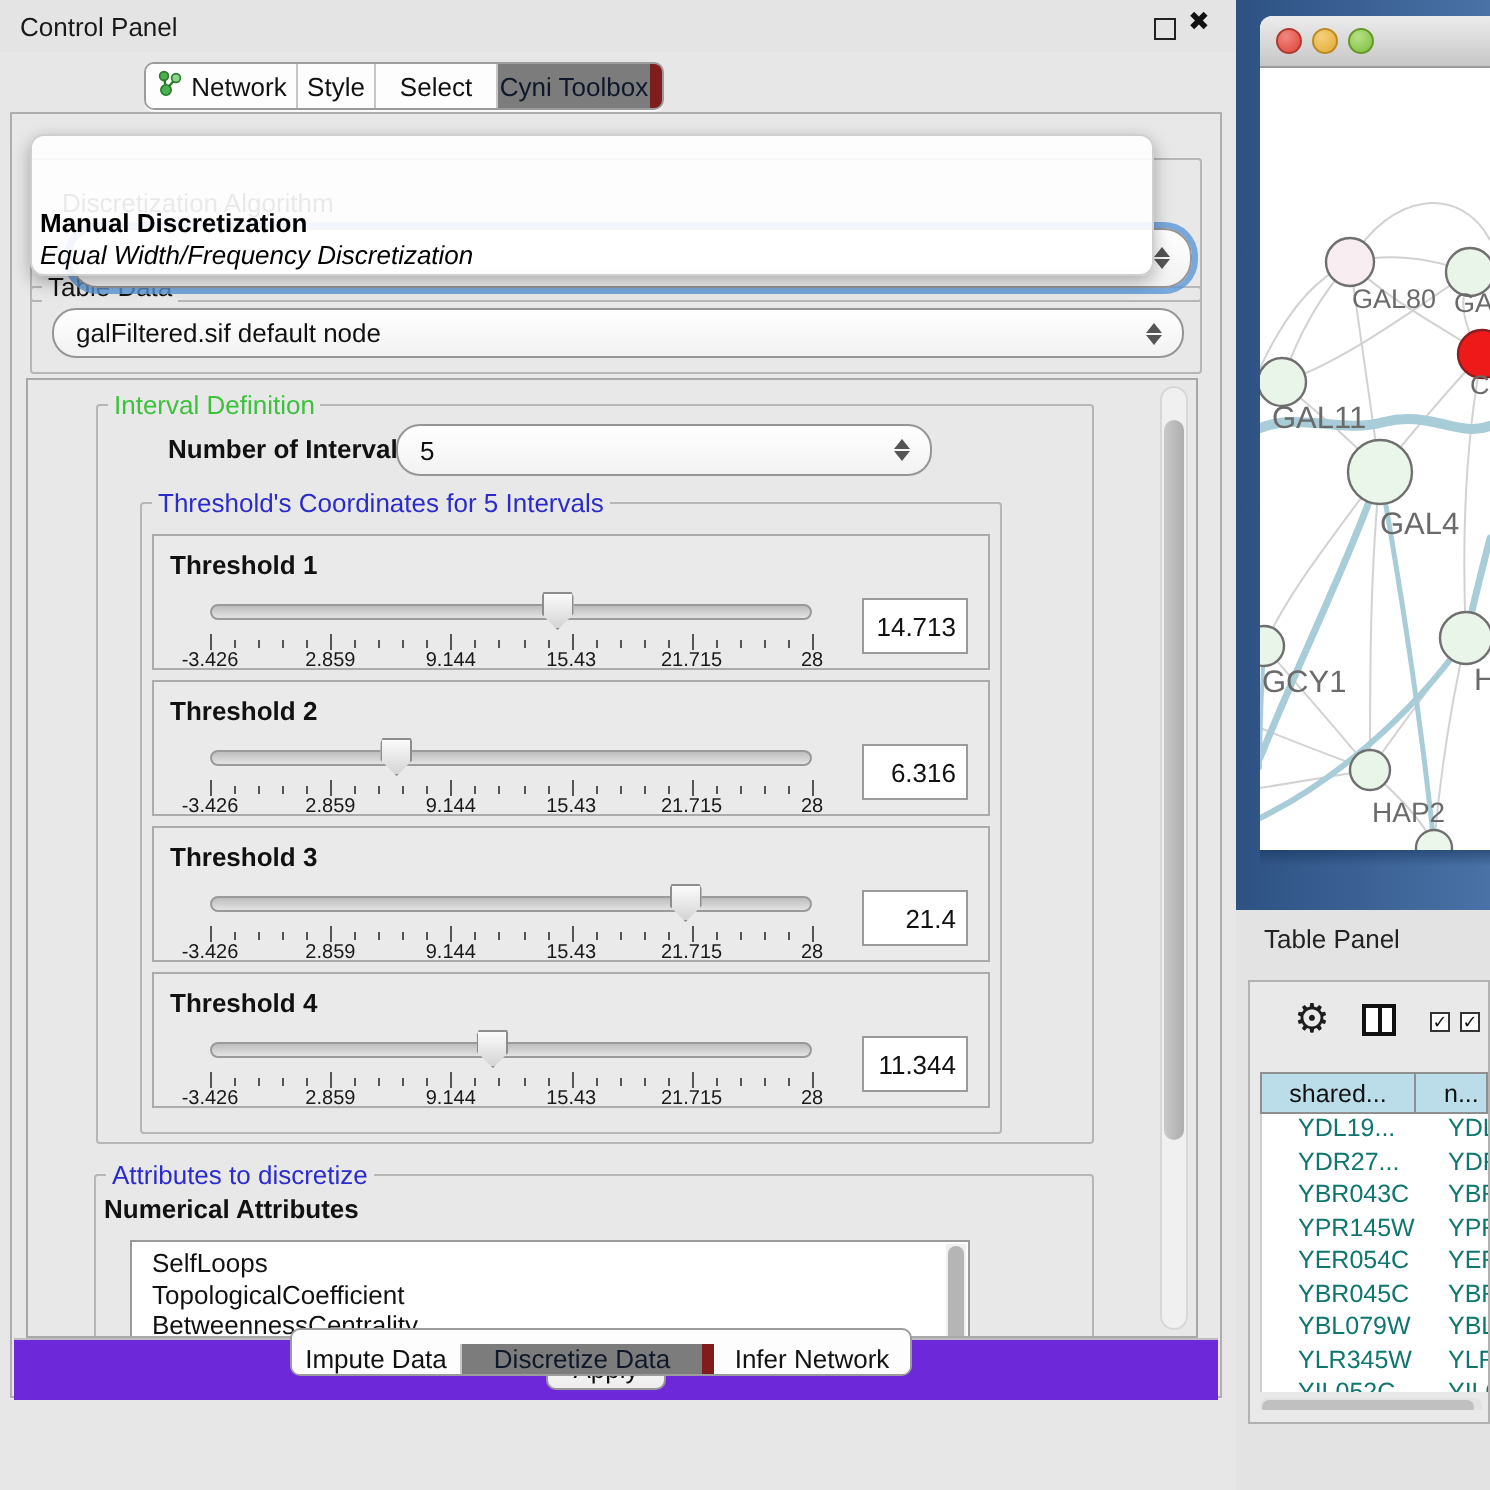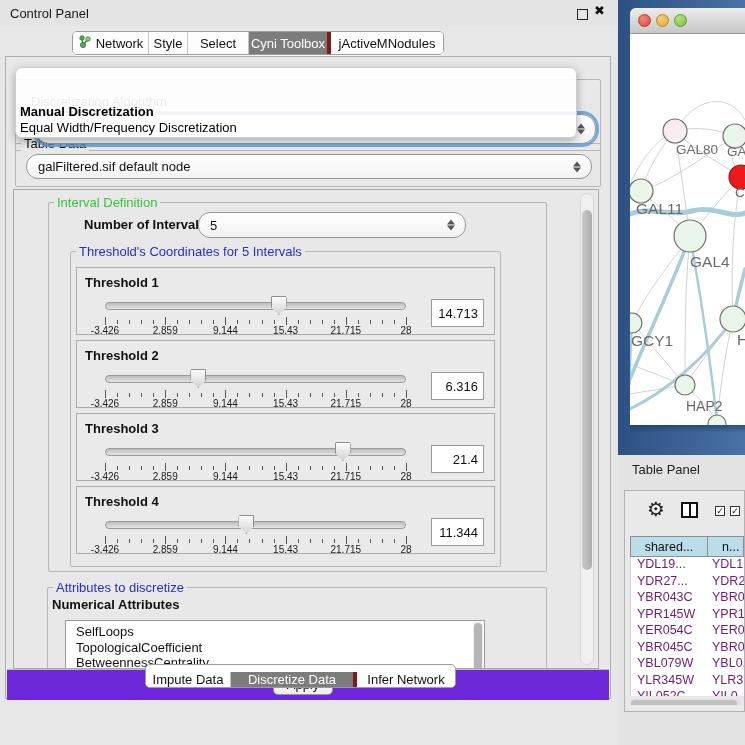--- a/index.html
+++ b/index.html
@@ -9,21 +9,21 @@
   #cp-titlebar{position:absolute;left:0;top:0;width:100%;height:26px;background:#e4e4e4;}
   #cp-title{position:absolute;left:10px;top:6px;font-size:13px;color:#1a1a1a;}
   #float-icon{position:absolute;left:577px;top:9px;width:9px;height:9px;border:1.5px solid #222;}
   #close-icon{position:absolute;left:594px;top:3px;font-size:13px;font-weight:bold;color:#111;}
   
   #top-tabs{position:absolute;left:72px;top:31px;height:22px;display:flex;border:1px solid #9b9b9b;
     border-radius:5px;overflow:hidden;background:#fdfdfd;box-shadow:0 1px 0 rgba(255,255,255,.7);}
   .seg{display:flex;align-items:center;justify-content:center;font-size:13px;color:#111;background:#fdfdfd;
     border-right:1px solid #c6c6c6;box-sizing:border-box;white-space:nowrap;}
   .seg:last-child{border-right:none;}
-  .seg.active{background:#7c7c7c;color:#ffffff;border-right:4px solid #7f1d1d;}
+  .seg.active{background:#7c7c7c;color:#0f172a;border-right:6px solid #7f1d1d;}
   .seg .net-glyph{margin-right:5px;}
   
   #content-frame{position:absolute;left:5px;top:56px;width:606px;height:643px;border:1px solid #aeaeae;
     background:#e8e8e8;box-sizing:border-box;}
   .group{position:absolute;border:1px solid #b6b6b6;border-radius:2px;box-sizing:border-box;}
   .gtitle{position:absolute;top:-8px;left:5px;background:#e8e8e8;padding:0 3px;font-size:13px;color:#111;white-space:nowrap;}
   .gtitle.green{color:#3cc13c;}
   .gtitle.blue{color:#2b2bcc;}
   .combo{position:absolute;background:linear-gradient(#ffffff,#f2f2f2);border:1px solid #959595;
     border-radius:12px;box-sizing:border-box;font-size:13px;color:#111;display:flex;align-items:center;
@@ -35,21 +35,21 @@
   
   #algo-group{left:9px;top:22px;width:586px;height:72px;}
   #algo-label-ghost{position:absolute;left:15px;top:14px;font-size:13px;color:#222;z-index:1;}
   #algo-combo-focus{left:19px;top:34px;width:561px;height:30px;z-index:2;
     box-shadow:0 0 0 3px rgba(90,150,215,.8);border-radius:14px;}
   #algo-popup{position:absolute;left:9px;top:10px;width:560px;height:69px;background:rgba(255,255,255,.9);
     border:1px solid #cfcfcf;border-radius:7px;box-shadow:0 3px 9px rgba(0,0,0,.3);z-index:3;}
   #popup-placeholder{position:absolute;left:150px;top:20px;font-size:13px;color:#bdbdbd;}
   .popup-opt{position:absolute;left:4px;font-size:13px;color:#000;white-space:nowrap;}
   #popup-opt-0{top:36px;font-weight:bold;}
-  #popup-opt-1{top:52px;}
+  #popup-opt-1{top:52px;font-style:italic;}
   
   #tabledata-group{left:9px;top:86px;width:586px;height:44px;}
   #tabledata-combo{left:10px;top:10px;width:566px;height:25px;}
   
   #scrollpane{position:absolute;left:7px;top:132px;width:586px;height:480px;border:1px solid #a8a8a8;
     overflow:hidden;background:#e8e8e8;box-sizing:border-box;}
   #sp-vscroll{position:absolute;right:4px;top:3px;width:14px;height:472px;background:#f0f0f0;
     border:1px solid #d7d7d7;border-radius:7px;box-sizing:border-box;}
   #sp-vscroll .thumb{position:absolute;left:1px;top:16px;width:10px;height:360px;border-radius:6px;
     background:linear-gradient(90deg,#c9c9c9,#adadad);}
@@ -109,21 +109,21 @@
   .tp-cb{position:absolute;top:15px;width:10px;height:10px;border:1.5px solid #333;background:#fff;box-sizing:border-box;font-size:9px;
     line-height:8px;text-align:center;color:#111;}
   #tp-cb1{left:90px;}
   #tp-cb2{left:105px;}
   #tp-table{position:absolute;left:5px;top:45px;right:0;bottom:6px;overflow:hidden;}
   #tp-head{display:flex;height:21px;background:#badde9;border:1px solid #8f8f8f;box-sizing:border-box;}
   #tp-head .th{font-size:12.5px;color:#111;display:flex;align-items:center;justify-content:center;box-sizing:border-box;overflow:hidden;white-space:nowrap;}
   #tp-head .c1{width:77px;border-right:1px solid #8f8f8f;}
   #tp-head .c2{flex:1;justify-content:flex-start;padding-left:14px;}
   #tp-rows{position:absolute;left:0;top:21px;right:0;height:139px;background:#fff;overflow:hidden;border-left:1px solid #cfcfcf;}
-  .tp-row{display:flex;height:16.5px;font-size:12.5px;color:#701a75;white-space:nowrap;}
+  .tp-row{display:flex;height:16.5px;font-size:12.5px;color:#0f766e;white-space:nowrap;padding-left:12px;}
   .tp-row .c1{width:77px;padding-left:6px;box-sizing:border-box;overflow:hidden;}
   .tp-row .c2{flex:1;padding-left:4px;overflow:hidden;}
   #tp-hscroll{position:absolute;left:0;right:3px;top:163px;height:9px;background:#e2e2e2;border-radius:4px;}
   #tp-hscroll .thumb{position:absolute;left:1px;top:1px;right:4px;height:7px;border-radius:4px;background:#c0c0c0;}
   svg text{font-family:"Liberation Sans","DejaVu Sans",sans-serif;}
 </style>
 </head>
 <body>
 
 <div id="left-panel">
@@ -147,23 +147,20 @@
       <span>Network</span>
     </div>
     <div class="seg" style="width:39px">
       <span>Style</span>
     </div>
     <div class="seg" style="width:61px">
       <span>Select</span>
     </div>
     <div class="seg active" style="width:82px">
       <span>Cyni Toolbox</span>
-    </div>
-    <div class="seg" style="width:112px">
-      <span>jActiveMNodules</span>
     </div>
   </div>
 
   <div id="content-frame">
 
     <div class="group" id="algo-group">
       <span id="algo-label-ghost">Discretization Algorithm</span>
       <div class="combo" id="algo-combo-focus">
         <span class="arrows">
             <i class="up"></i>

